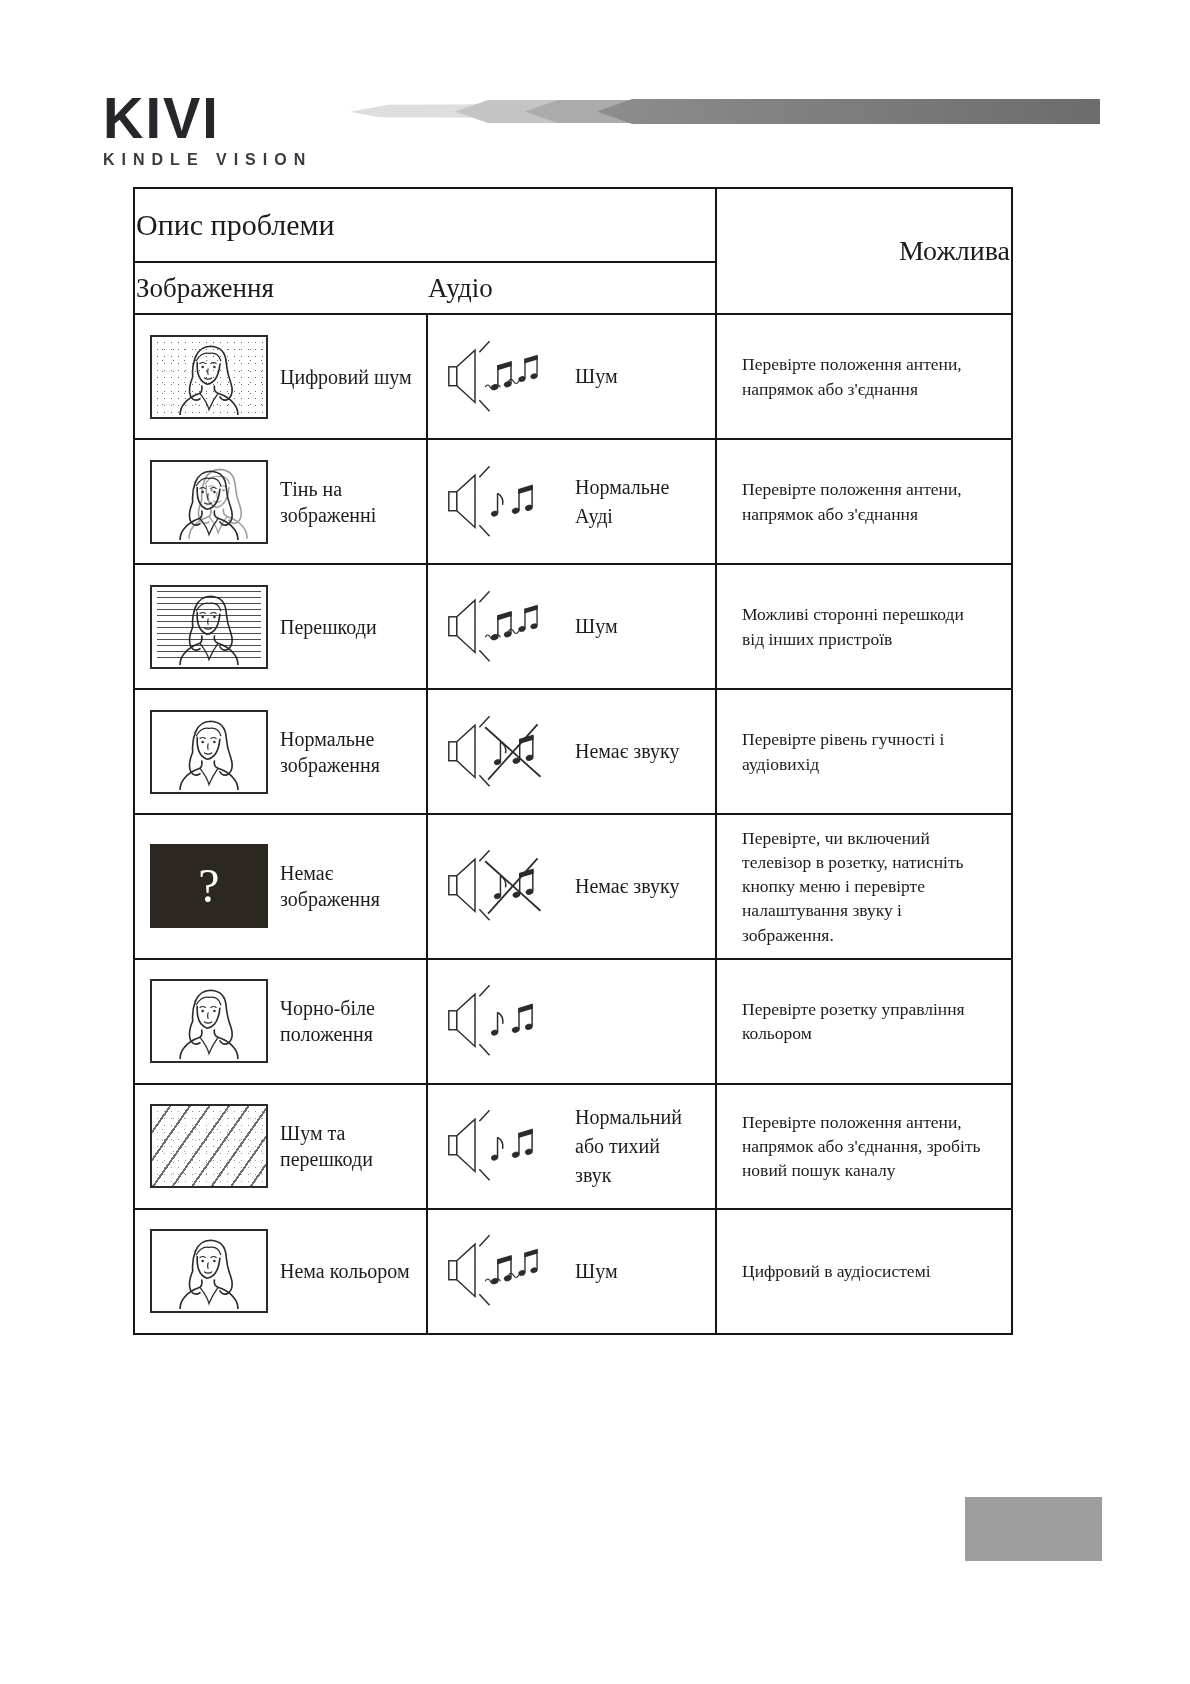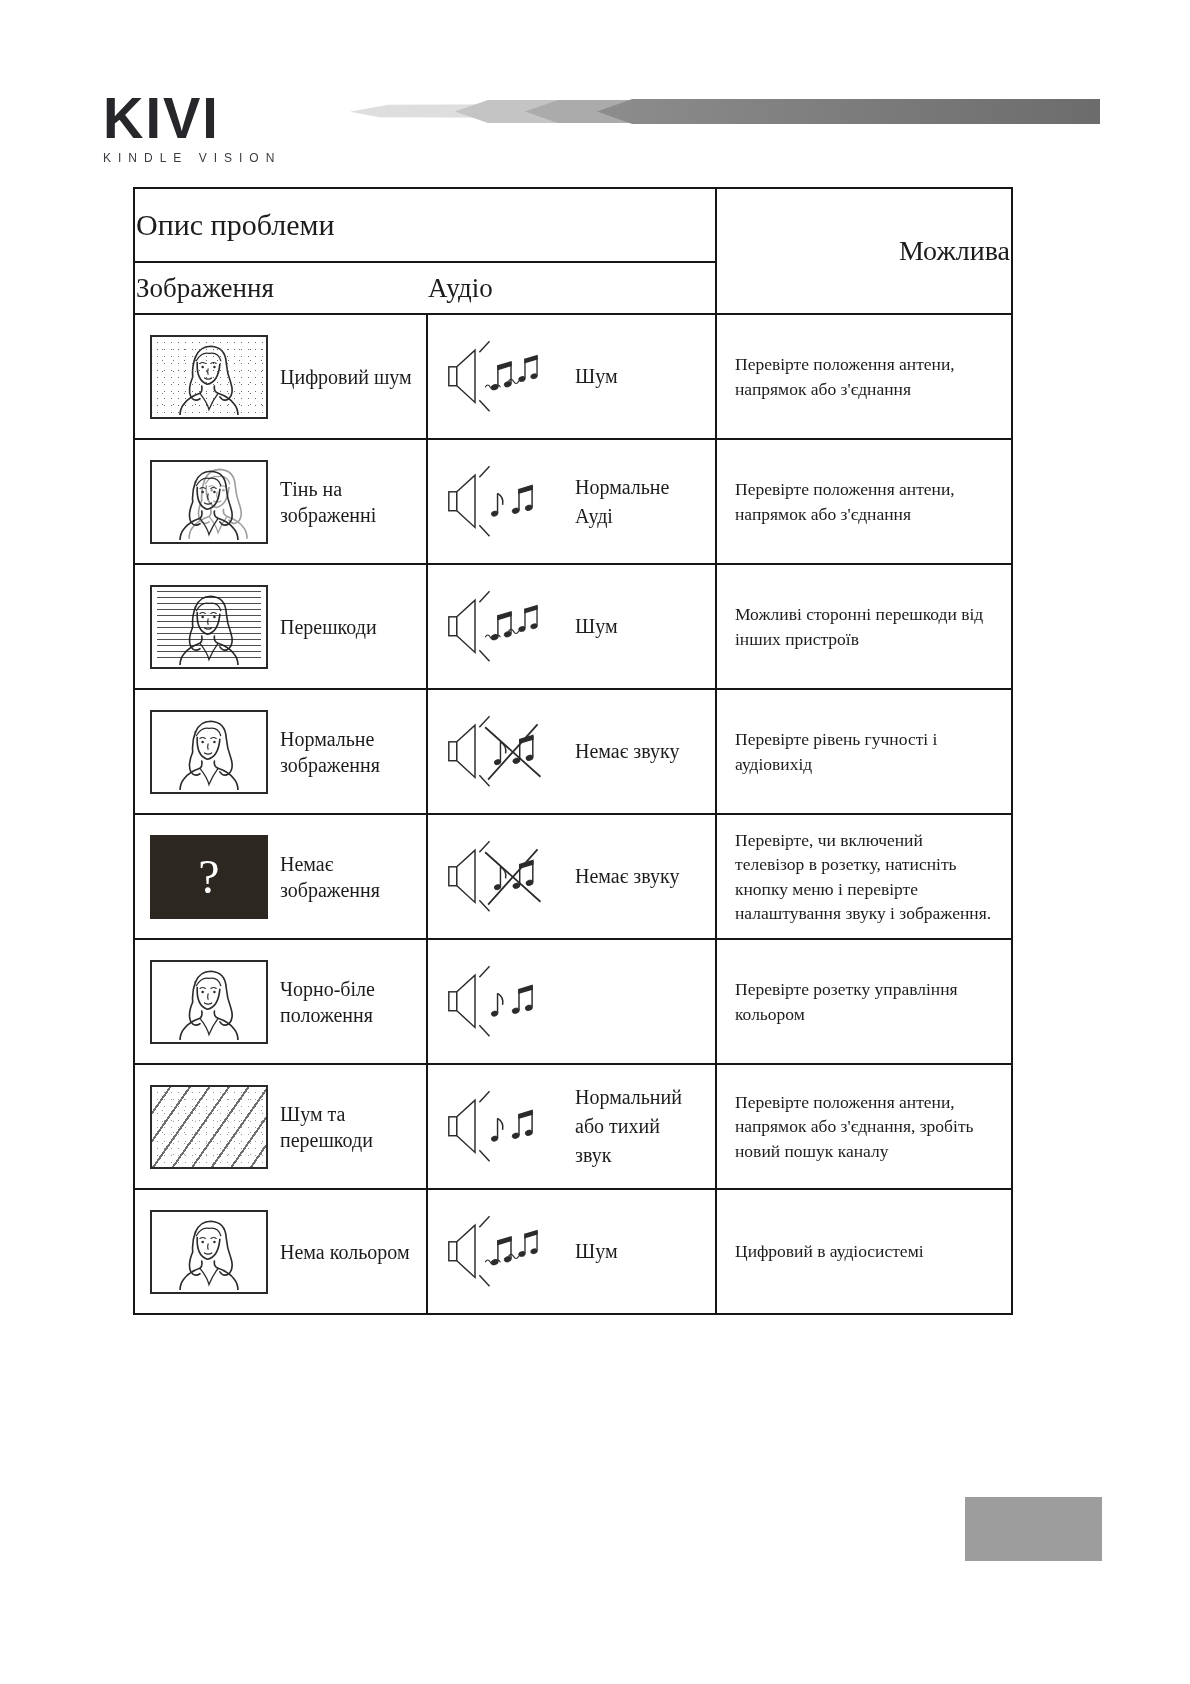--- a/index.html
+++ b/index.html
@@ -3,22 +3,22 @@
 <meta charset="utf-8">
 <style>
   html,body{margin:0;padding:0;background:#ffffff;}
   .sheet{position:relative;width:1190px;height:1684px;background:#fff;overflow:hidden;
          font-family:"Liberation Serif",serif;color:#1c1c1c;}
 
   
   .logo{position:absolute;left:103px;top:90px;}
   .logo-word{font-family:"Liberation Sans",sans-serif;font-weight:900;font-size:56px;
              line-height:1;letter-spacing:2px;color:#26262b;transform:scaleY(1.04);}
-  .logo-tag{font-family:"Liberation Sans",sans-serif;font-size:12px;letter-spacing:7px;
-            color:#3a3a40;margin-top:5px;font-weight:400;}
+  .logo-tag{font-family:"Liberation Sans",sans-serif;font-size:16px;letter-spacing:7px;
+            color:#3a3a40;margin-top:5px;font-weight:700;}
 
   
   .sw{position:absolute;}
   .sw1{left:350px;top:104px;width:210px;height:14px;background:#dedede;
        clip-path:polygon(0 55%,18% 5%,100% 0,100% 100%,14% 95%);}
   .sw2{left:455px;top:100px;width:150px;height:23px;background:#c4c4c4;
        clip-path:polygon(0 50%,22% 0,100% 0,100% 100%,22% 100%);}
   .sw3{left:525px;top:100px;width:150px;height:23px;background:#ababab;
        clip-path:polygon(0 50%,22% 0,100% 0,100% 100%,22% 100%);}
   .sw4{left:597px;top:99px;width:503px;height:25px;
@@ -54,21 +54,21 @@
   .pic.stripes{background:repeating-linear-gradient(125deg,#fff 0 14px,#6f6f6f 14px 16px);}
   .pic.stripes .ov-noise{opacity:.55;}
 
   .plabel{font-size:20px;line-height:1.3;width:150px;}
   .alabel{font-size:20px;line-height:1.45;width:118px;}
 
   
   .audio{width:120px;height:74px;flex:0 0 auto;}
   .xstroke{stroke:#2b2b2b;stroke-width:2.4;fill:none;}
 
-  .sol .soltext{font-size:17.5px;line-height:1.38;padding:10px 17px;}
+  .sol .soltext{font-size:17.5px;line-height:1.38;padding:10px 24px;}
 
   
   .footer-block{position:absolute;left:965px;top:1497px;width:137px;height:64px;background:#9d9d9d;}
 </style>
 </head>
 <body>
 
 <svg width="0" height="0" style="position:absolute" aria-hidden="true">
   <defs>
     <g id="sym-portrait" fill="none" stroke="#2b2b2b" stroke-width="1.8" stroke-linecap="round">

